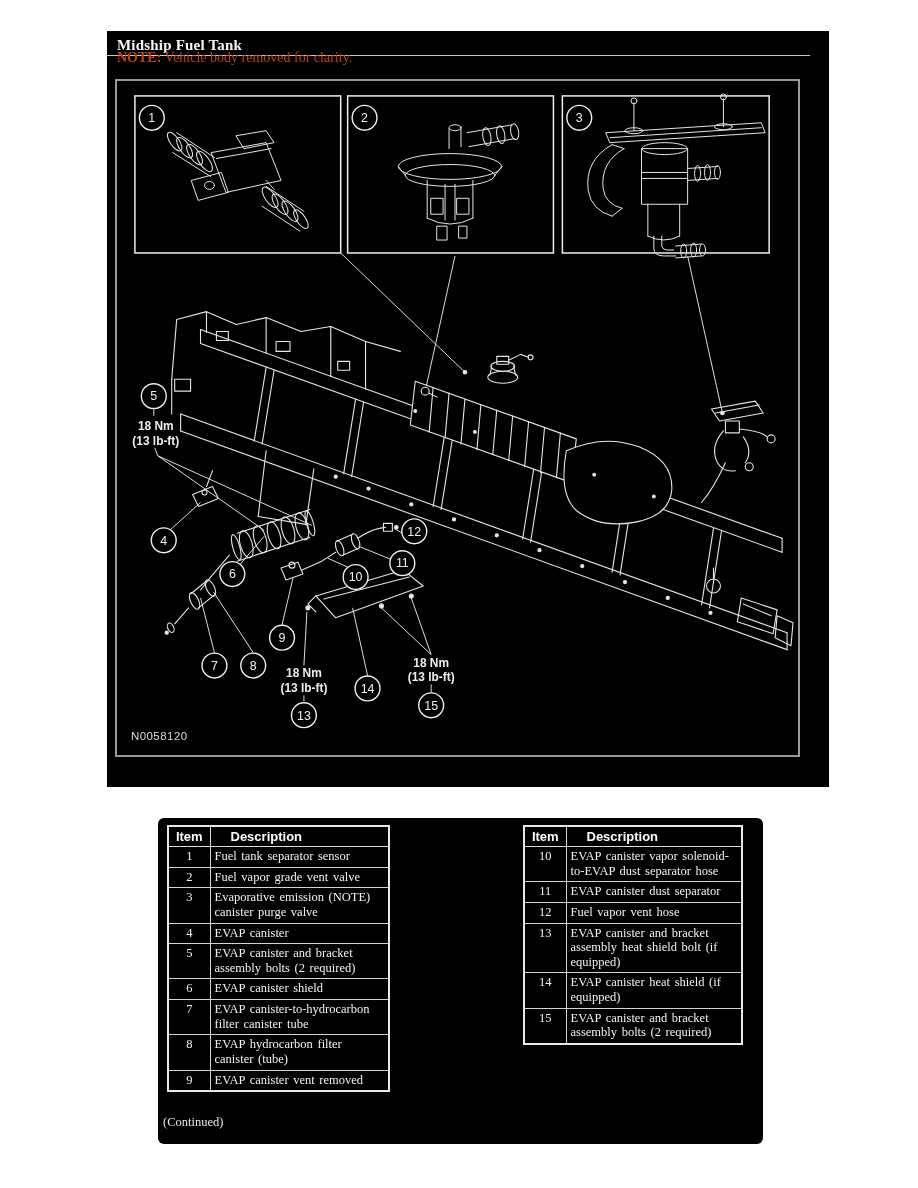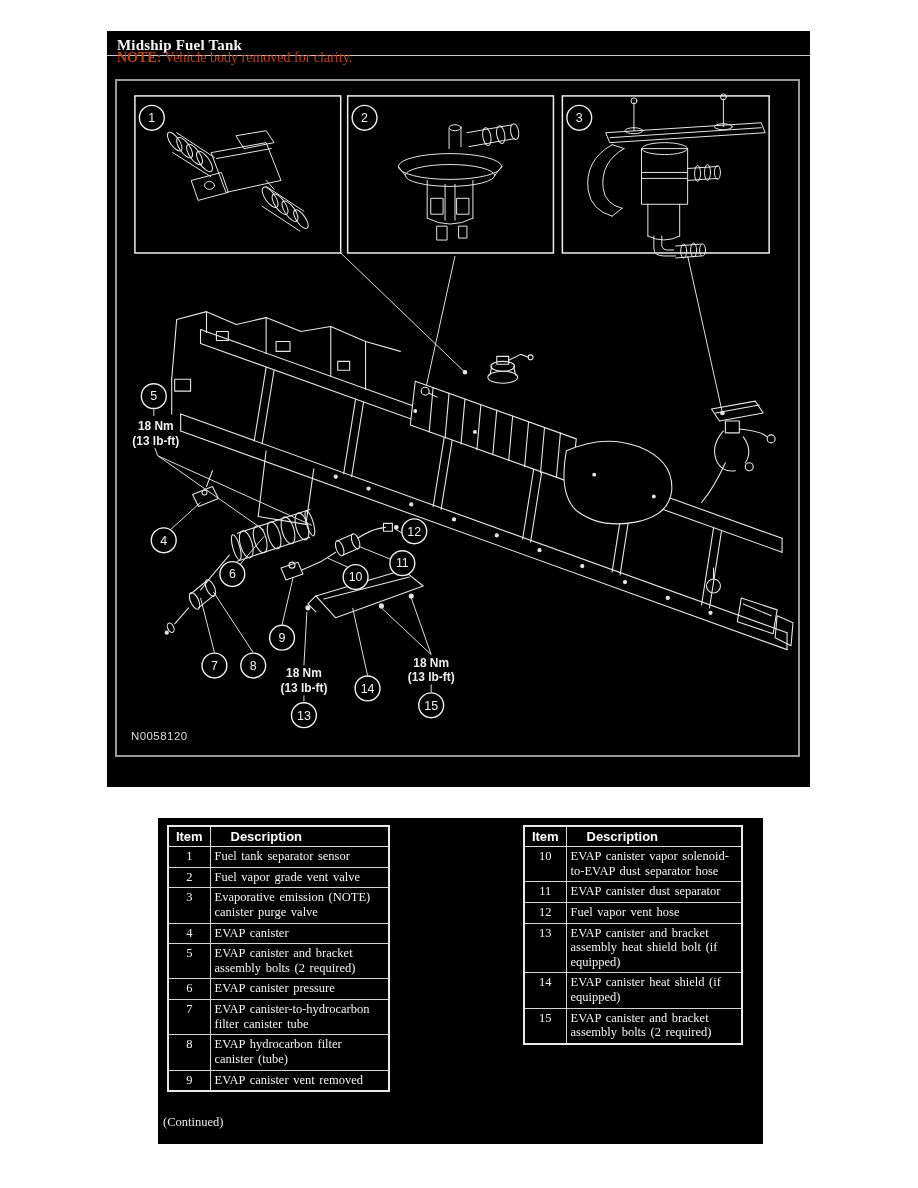--- a/index.html
+++ b/index.html
@@ -1,32 +1,32 @@
 <!DOCTYPE html>
 <html><head>
 <meta charset="utf-8">
 <style>
   html,body{margin:0;padding:0;background:#fff;}
   .page{position:relative;width:918px;height:1188px;background:#fff;overflow:hidden;
         font-family:"Liberation Serif",serif;}
   
-  .panel-top{position:absolute;left:107px;top:31px;width:703px;height:756px;background:#000;}
+  .panel-top{position:absolute;left:107px;top:31px;width:703px;height:756px;background:#000;padding-left:19px;}
   .fig-title{position:absolute;left:10px;top:6px;color:#f5f5f5;
              font:bold 15px "Liberation Serif",serif;letter-spacing:.2px;}
   .title-rule{position:absolute;left:0;top:24px;width:703px;border-top:1px solid #c9c9c9;height:0;}
   .fig-note{position:absolute;left:10px;top:19px;color:#c2410c;font:14px "Liberation Serif",serif;}
   .fig-note b{font-weight:bold;}
   .figure-box{position:absolute;left:8px;top:48px;width:681px;height:674px;
               border:2px solid #9a9a9a;background:#000;}
   .figure-box svg{display:block;}
   .co-num{font:12.5px "Liberation Sans",sans-serif;fill:#f0f0f0;}
   .torque{font:bold 12px "Liberation Sans",sans-serif;fill:#efefef;}
   .figid{font:11.5px "Liberation Sans",sans-serif;fill:#dcdcdc;letter-spacing:.5px;}
   
-  .panel-tables{position:absolute;left:158px;top:818px;width:605px;height:326px;background:#000;}
+  .panel-tables{position:absolute;left:158px;top:818px;width:605px;height:326px;background:#000;border-radius:6px;}
   table.parts{position:absolute;border-collapse:collapse;background:#000;color:#f2f2f2;
               table-layout:fixed;}
   #table-0{left:9px;top:7px;width:223px;}
   #table-1{left:365px;top:7px;width:220px;}
   table.parts{border:2px solid #e8e8e8;}
   .parts th{font:bold 13px "Liberation Sans",sans-serif;color:#fff;text-align:left;
             padding:2px 20px;border:1.6px solid #dcdcdc;}
   .parts th.item-h{text-align:center;padding:2px 2px;}
   .parts td{font:12.5px "Liberation Serif",serif;padding:2px 4px 3px 4px;
             border:1.6px solid #d4d4d4;vertical-align:top;line-height:1.17;word-spacing:1.5px;}
@@ -402,21 +402,21 @@
           <tr>
             <td class="item">4</td>
             <td>EVAP canister</td>
           </tr>
           <tr>
             <td class="item">5</td>
             <td>EVAP canister and bracket assembly bolts (2 required)</td>
           </tr>
           <tr>
             <td class="item">6</td>
-            <td>EVAP canister pressure</td>
+            <td>EVAP canister shield</td>
           </tr>
           <tr>
             <td class="item">7</td>
             <td>EVAP canister-to-hydrocarbon filter canister tube</td>
           </tr>
           <tr>
             <td class="item">8</td>
             <td>EVAP hydrocarbon filter canister (tube)</td>
           </tr>
           <tr>

